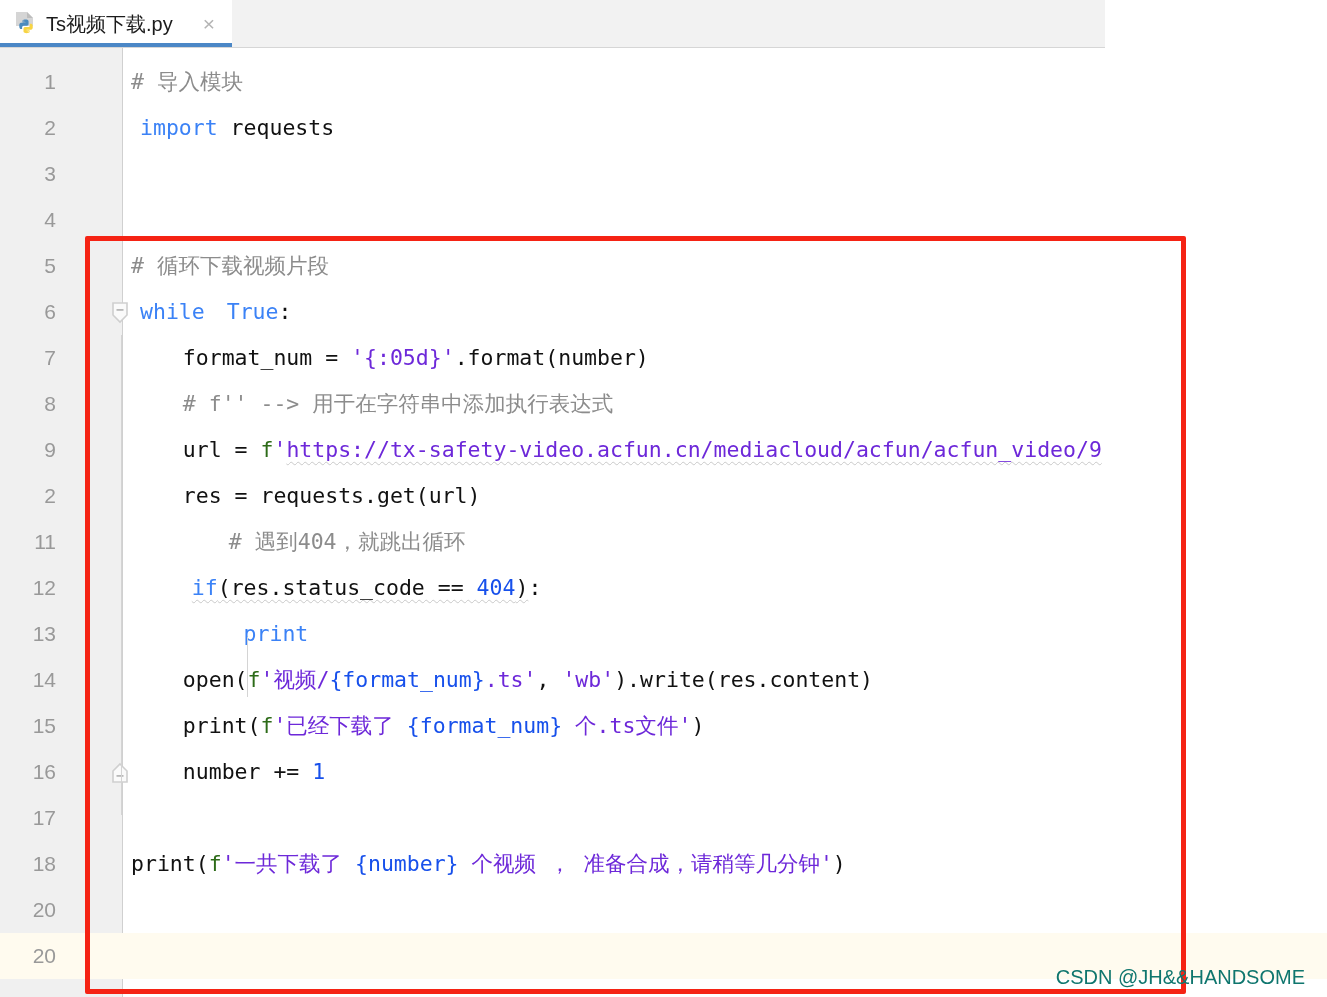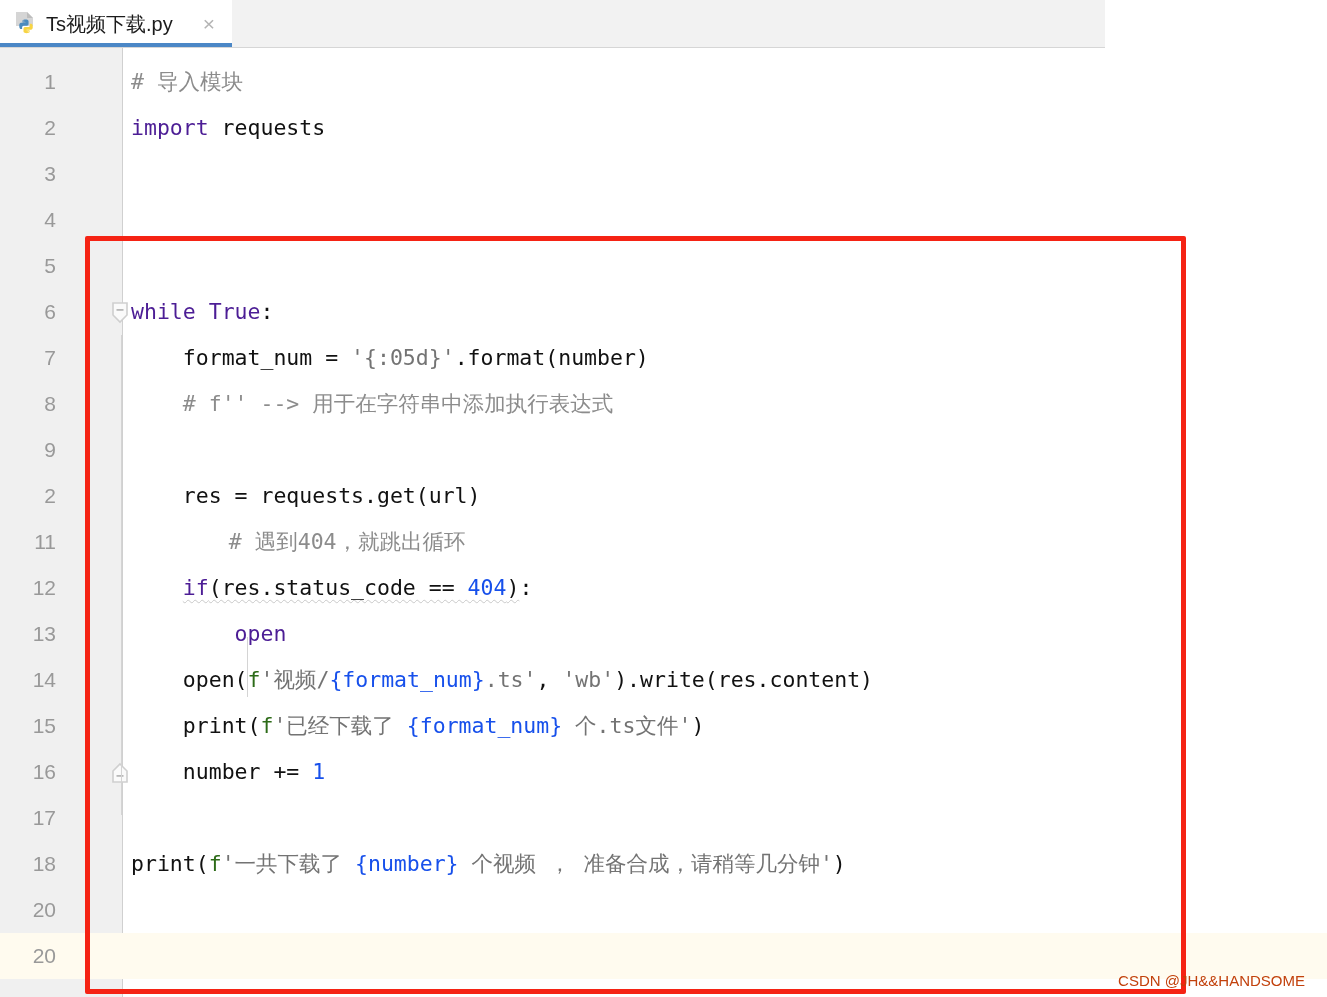--- a/index.html
+++ b/index.html
@@ -114,23 +114,23 @@
     left: 131px; top: 0;
     height: 46px;
     line-height: 46px;
     white-space: pre;
     font-family: "DejaVu Sans Mono", monospace;
     font-size: 21.5px;
     color: #111111;
   }
 
   
-  .kw   { color: #4c1d95; }
+  .kw   { color: #3b82f6; margin-left: 9px; }
   .num  { color: #1750eb; }
-  .str  { color: #737373; margin-top: 7px; }
+  .str  { color: #6d28d9; margin-top: 7px; }
   .fpfx { color: #2d6b18; }
   .interp { color: #1750eb; }
   .cmt  { color: #8c8c8c; text-align: center; }
   .plain{ color: #111111; }
 
   
   .squig {
     text-decoration: underline;
     text-decoration-style: wavy;
     text-decoration-color: #c9c9c9;
@@ -160,22 +160,22 @@
     border: 5px solid #f52314;
     border-radius: 2px;
     box-sizing: border-box;
     pointer-events: none;
   }
 
   
   .watermark {
     position: absolute;
     right: 22px; bottom: 8px;
-    font-size: 15px;
-    color: #c2410c;
+    font-size: 20px;
+    color: #0f766e;
     font-family: "Liberation Sans", sans-serif;
     white-space: nowrap;
   }
 </style>
 </head>
 <body>
 
 <div class="tabbar">
   <div class="tab">
     <span class="tab-icon">
@@ -206,20 +206,21 @@
       </div>
       <div class="row" style="top: 103px;">
         <span class="lineno">3</span>
         <span class="code" style="left: 131px;"></span>
       </div>
       <div class="row" style="top: 149px;">
         <span class="lineno">4</span>
       </div>
       <div class="row" style="top: 195px;">
         <span class="lineno">5</span>
+        <span class="code" style="left: 131px;"><span class="cmt"># 循环下载视频片段</span></span>
       </div>
       <div class="row" style="top: 241px;">
         <span class="lineno">6</span>
         <span class="code" style="left: 131px;"><span class="kw">while</span><span class="plain"> </span><span class="kw">True</span><span class="plain">:</span></span>
       </div>
       <div class="fold" style="left: 110px; top: 253px;">
         <svg width="20" height="24" viewBox="0 0 20 24">
           <path d="M3 2 h14 v12 l-7 7 l-7 -7 z" fill="#fafafa" stroke="#cfcfcf" stroke-width="1.6"></path>
           <rect x="6.5" y="8" width="7" height="1.8" fill="#b8b8b8"></rect>
         </svg>
@@ -227,36 +228,37 @@
       <div class="row" style="top: 287px;">
         <span class="lineno">7</span>
         <span class="code" style="left: 182.8px;"><span class="plain">format_num = </span><span class="str">'{:05d}'</span><span class="plain">.format(number)</span></span>
       </div>
       <div class="row" style="top: 333px;">
         <span class="lineno">8</span>
         <span class="code" style="left: 182.8px;"><span class="cmt"># f'' --&gt; 用于在字符串中添加执行表达式</span></span>
       </div>
       <div class="row" style="top: 379px;">
         <span class="lineno">9</span>
+        <span class="code" style="left: 182.8px;"><span class="plain">url = </span><span class="fpfx">f</span><span class="str">'</span><span class="str squig">https://tx-safety-video.acfun.cn/mediacloud/acfun/acfun_video/9</span></span>
       </div>
       <div class="row" style="top: 425px;">
         <span class="lineno">2</span>
         <span class="code" style="left: 182.8px;"><span class="plain">res = requests.get(url)</span></span>
       </div>
       <div class="row" style="top: 471px;">
         <span class="lineno">11</span>
         <span class="code" style="left: 182.8px; margin-left: 46px;"><span class="cmt"># 遇到404，就跳出循环</span></span>
       </div>
       <div class="row" style="top: 517px;">
         <span class="lineno">12</span>
         <span class="code" style="left: 182.8px;"><span class="kw squig">if</span><span class="plain squig">(res.status_code == </span><span class="num squig">404</span><span class="plain squig">)</span><span class="plain">:</span></span>
       </div>
       <div class="row" style="top: 563px;">
         <span class="lineno">13</span>
-        <span class="code" style="left: 234.6px;"><span class="kw">open</span></span>
+        <span class="code" style="left: 234.6px;"><span class="kw">print</span></span>
       </div>
       <div class="row" style="top: 609px;">
         <span class="lineno">14</span>
         <span class="code" style="left: 182.8px;"><span class="plain">open(</span><span class="fpfx">f</span><span class="str">'视频/</span><span class="interp">{format_num}</span><span class="str">.ts'</span><span class="plain">, </span><span class="str">'wb'</span><span class="plain">).write(res.content)</span></span>
       </div>
       <div class="row" style="top: 655px;">
         <span class="lineno">15</span>
         <span class="code" style="left: 182.8px;"><span class="plain">print(</span><span class="fpfx">f</span><span class="str">'已经下载了 </span><span class="interp">{format_num}</span><span class="str"> 个.ts文件'</span><span class="plain">)</span></span>
       </div>
       <div class="row" style="top: 701px;">

